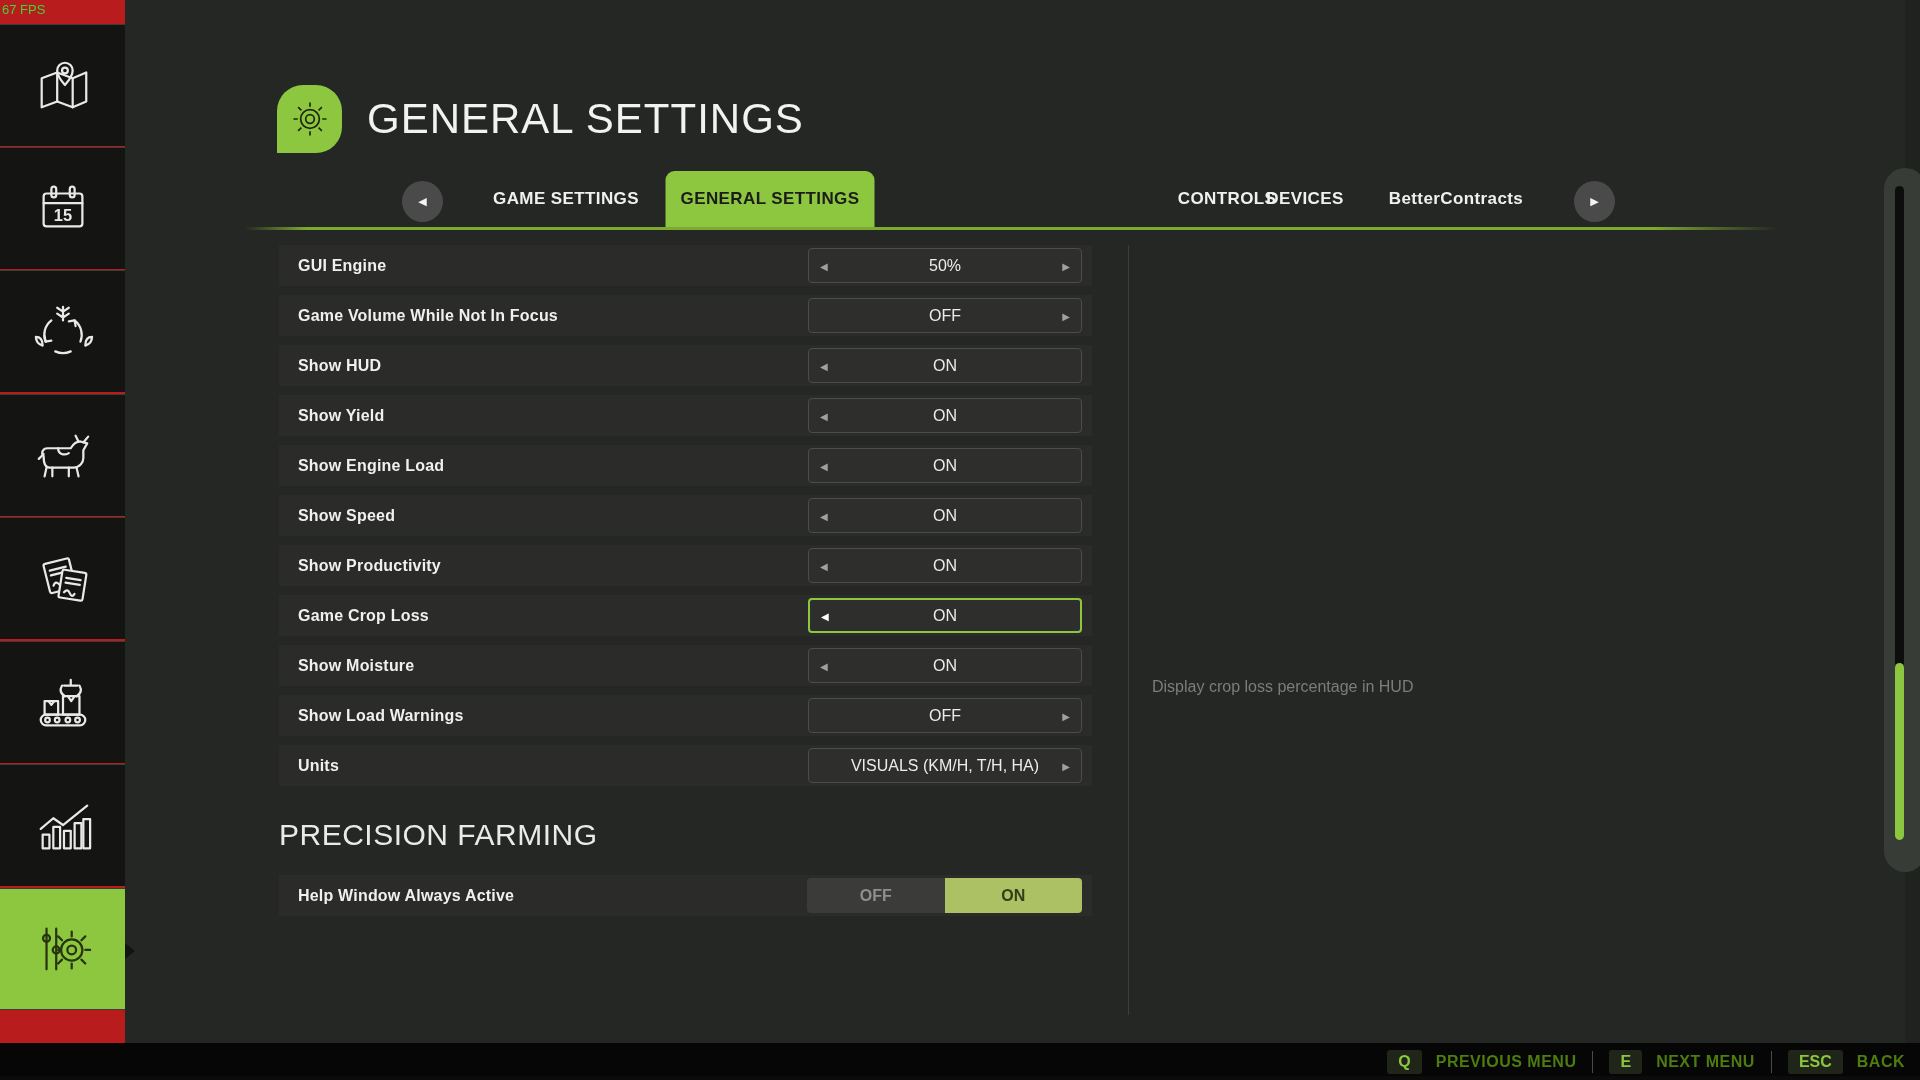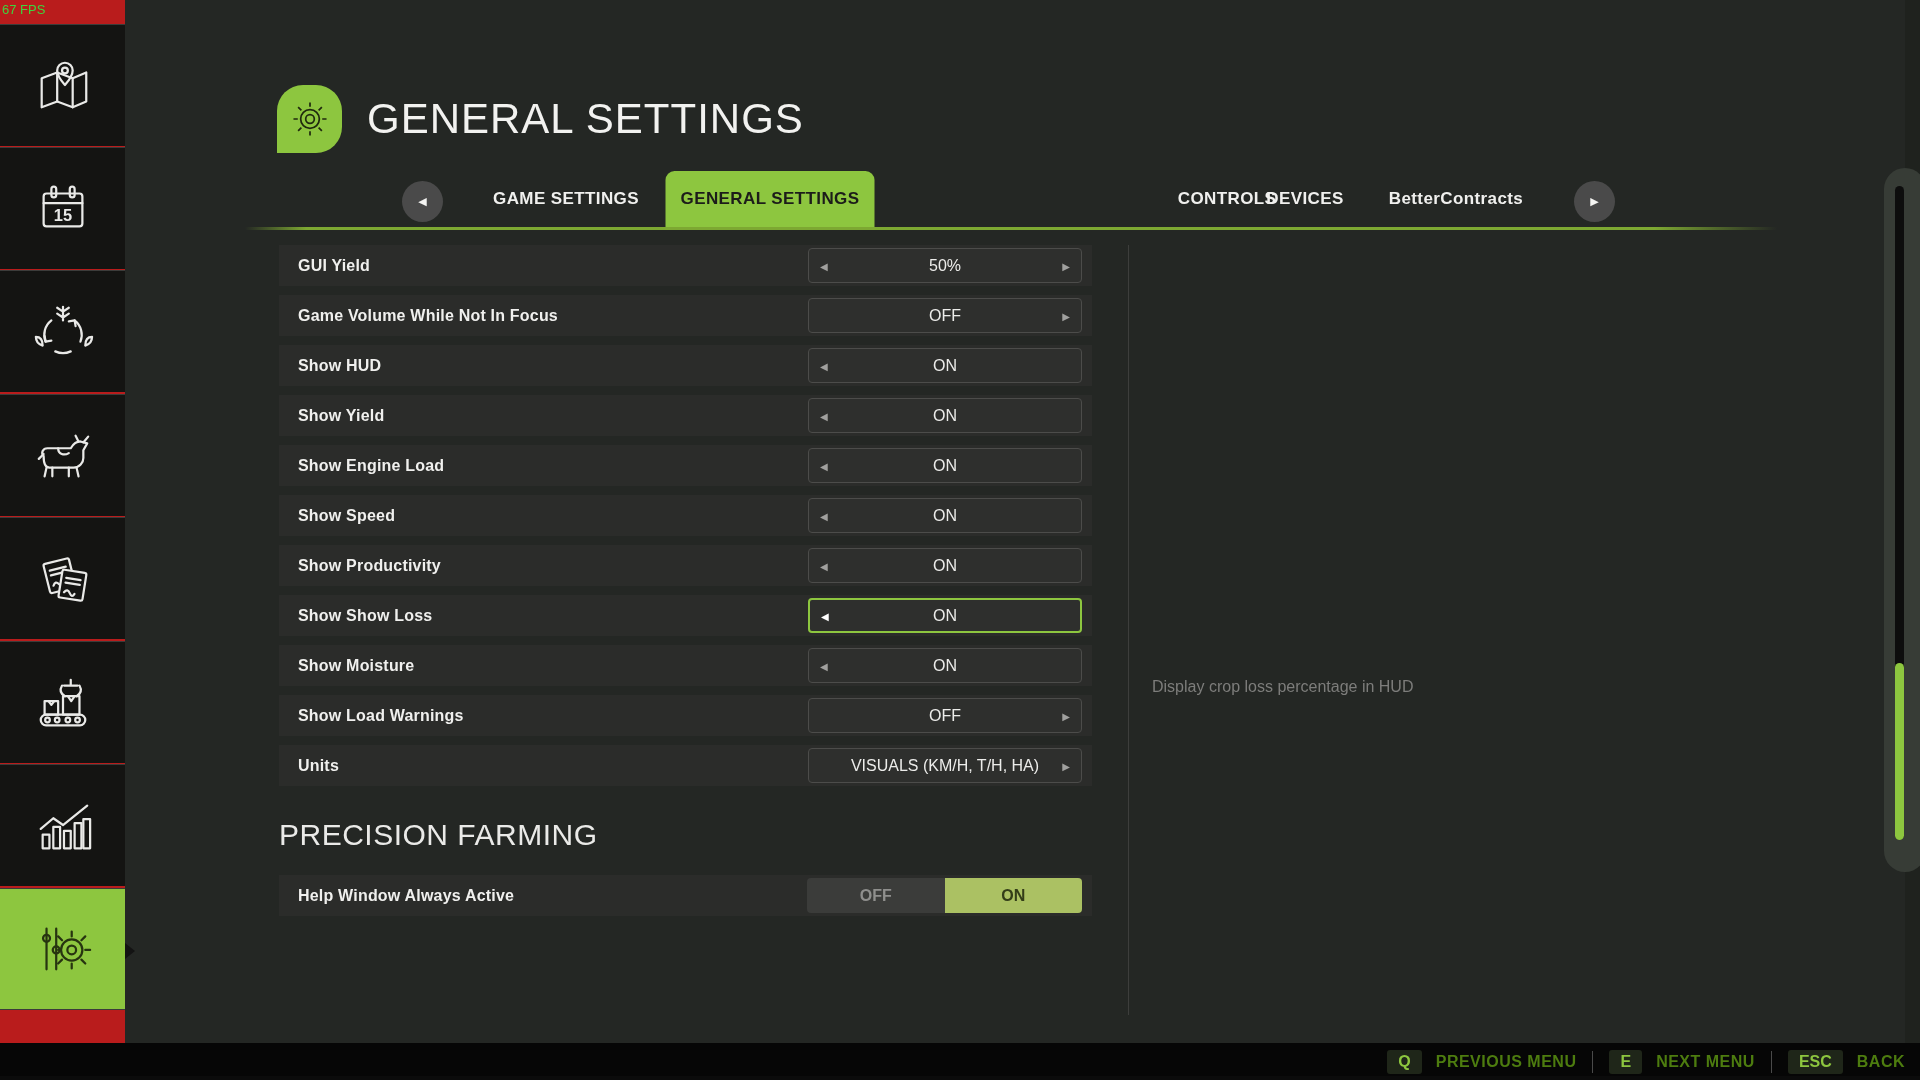--- a/index.html
+++ b/index.html
@@ -203,21 +203,21 @@
     <div class="tab" style="left:1456px">BetterContracts</div>
     <div class="tab-arrow" style="left:1574px">
       <span>▶</span>
     </div>
   </div>
   <div class="tab-underline"></div>
 
   <div class="content">
 
     <div class="row">
-      <span class="row-label">GUI Yield</span>
+      <span class="row-label">GUI Engine</span>
       <div class="selector">
         <span class="arr left">◀</span>
         <span class="sel-value">50%</span>
         <span class="arr right">▶</span>
       </div>
     </div>
 
     <div class="row">
       <span class="row-label">Game Volume While Not In Focus</span>
       <div class="selector">
@@ -261,21 +261,21 @@
 
     <div class="row">
       <span class="row-label">Show Productivity</span>
       <div class="selector">
         <span class="arr left">◀</span>
         <span class="sel-value">ON</span>
       </div>
     </div>
 
     <div class="row">
-      <span class="row-label">Show Show Loss</span>
+      <span class="row-label">Game Crop Loss</span>
       <div class="selector selected">
         <span class="arr left">◀</span>
         <span class="sel-value">ON</span>
       </div>
     </div>
 
     <div class="row">
       <span class="row-label">Show Moisture</span>
       <div class="selector">
         <span class="arr left">◀</span>

